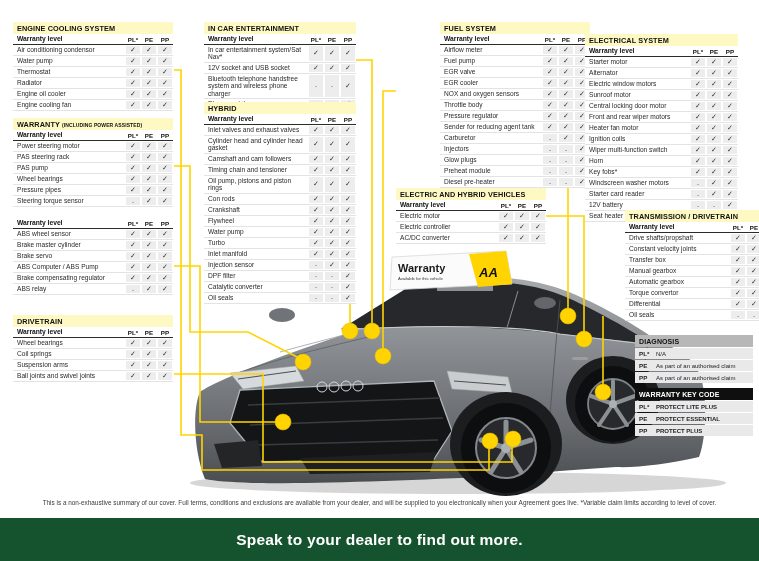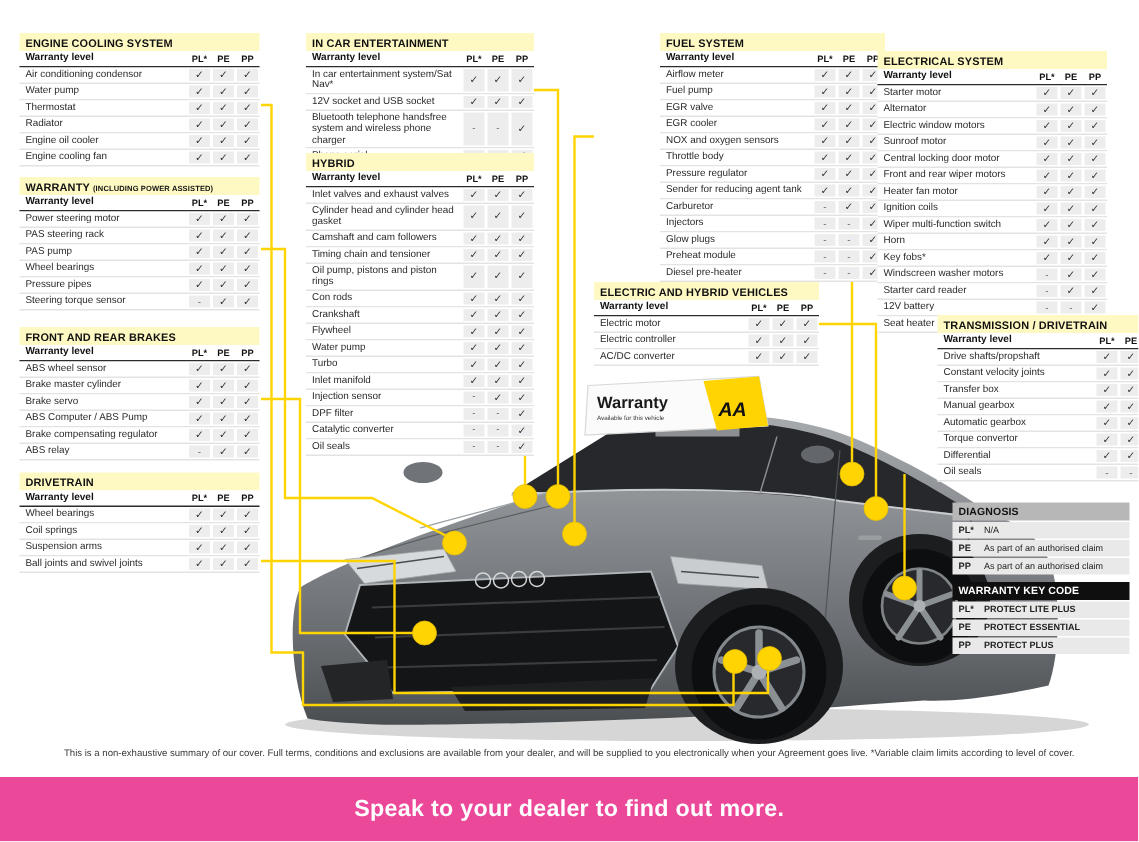--- a/index.html
+++ b/index.html
@@ -38,21 +38,21 @@
   #diagnosis{left:635px;top:335px;}
   #keycode{left:635px;top:388px;}
   .keybox-bar{height:12px;display:flex;align-items:center;padding:0 4px;font-weight:700;font-size:7px;letter-spacing:.1px;}
   #diagnosis .keybox-bar{background:#b7b7b7;color:#111;}
   #keycode .keybox-bar{background:#0f0f0f;color:#fff;}
   .krow{display:flex;gap:4px;background:#e9e9e9;margin-top:1px;padding:2px 4px;font-size:6px;color:#222;align-items:center;}
   .krow b{width:13px;font-size:6.2px;flex:none;}
   #keycode .krow span{font-weight:700;}
   
   .footer-note{position:absolute;left:0;right:0;top:499px;text-align:center;font-size:6.4px;color:#3a3a3a;z-index:4;}
-  .banner{position:absolute;left:0;right:0;bottom:0;height:43px;background:#ec4899;display:flex;align-items:center;justify-content:center;z-index:4;}
+  .banner{position:absolute;left:0;right:0;bottom:0;height:43px;background:#14532d;display:flex;align-items:center;justify-content:center;z-index:4;}
   .banner span{color:#fff;font-weight:700;font-size:15.5px;letter-spacing:.2px;}
 </style>
 </head>
 <body>
 
 <div class="poster">
 
   <svg class="layer-svg" width="759" height="561" viewBox="0 0 759 561">
     <defs>
       <linearGradient id="bodyGrad" x1="0" y1="0" x2="0" y2="1">
@@ -273,23 +273,20 @@
         <div class="trow">
           <span class="tlabel">Steering torque sensor</span>
           <span class="tcells">
             <i class="cell no">-</i>
             <i class="cell yes">✓</i>
             <i class="cell yes">✓</i>
           </span>
         </div>
       </section>
       <section class="tbl" id="t-front-and-rear-brakes">
-        <div class="tbl-bar">
-          <span>FRONT AND REAR BRAKES</span>
-        </div>
         <div class="trow thead">
           <span class="tlabel">Warranty level</span>
           <span class="tcells">
             <i class="hcell">PL*</i>
             <i class="hcell">PE</i>
             <i class="hcell">PP</i>
           </span>
         </div>
         <div class="trow">
           <span class="tlabel">ABS wheel sensor</span>

